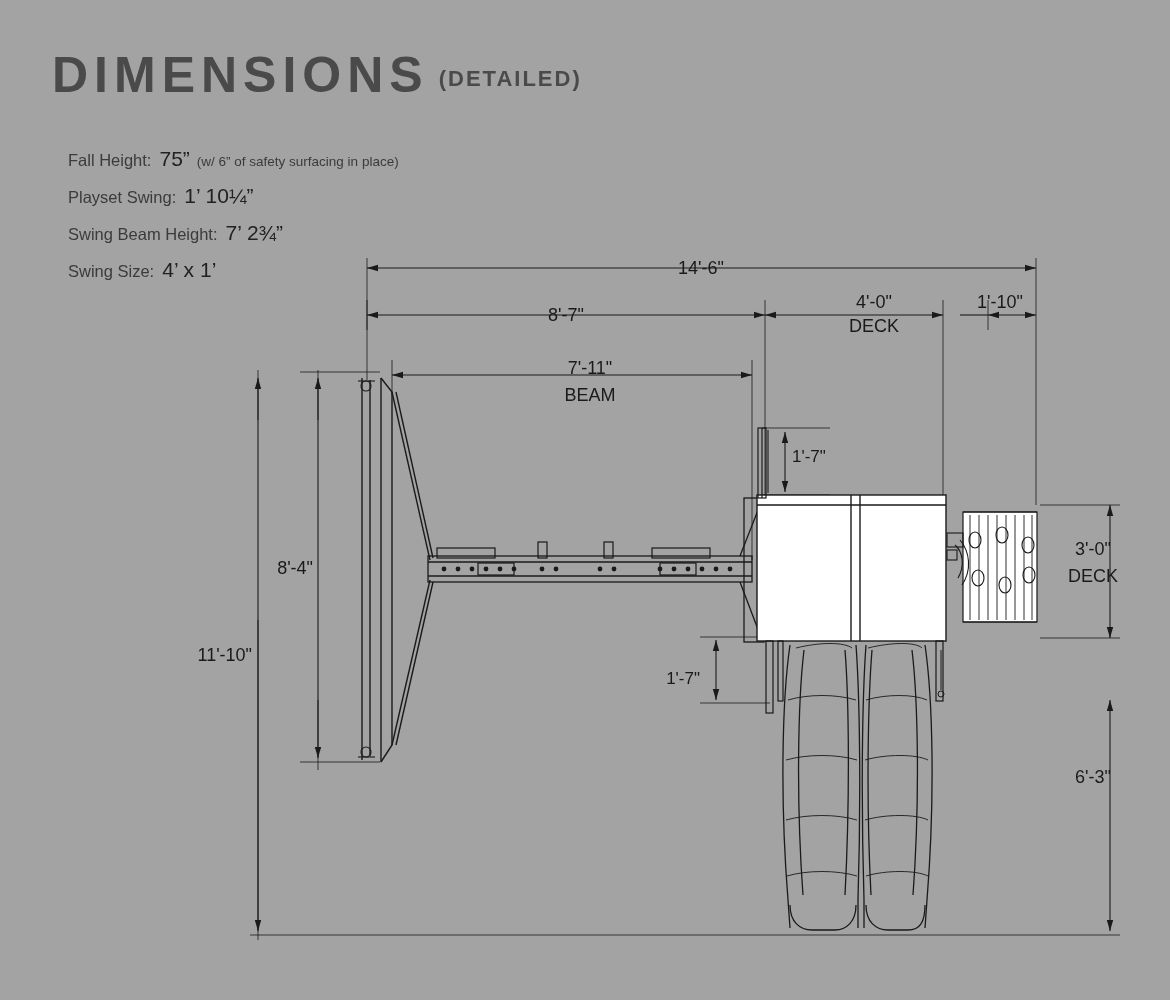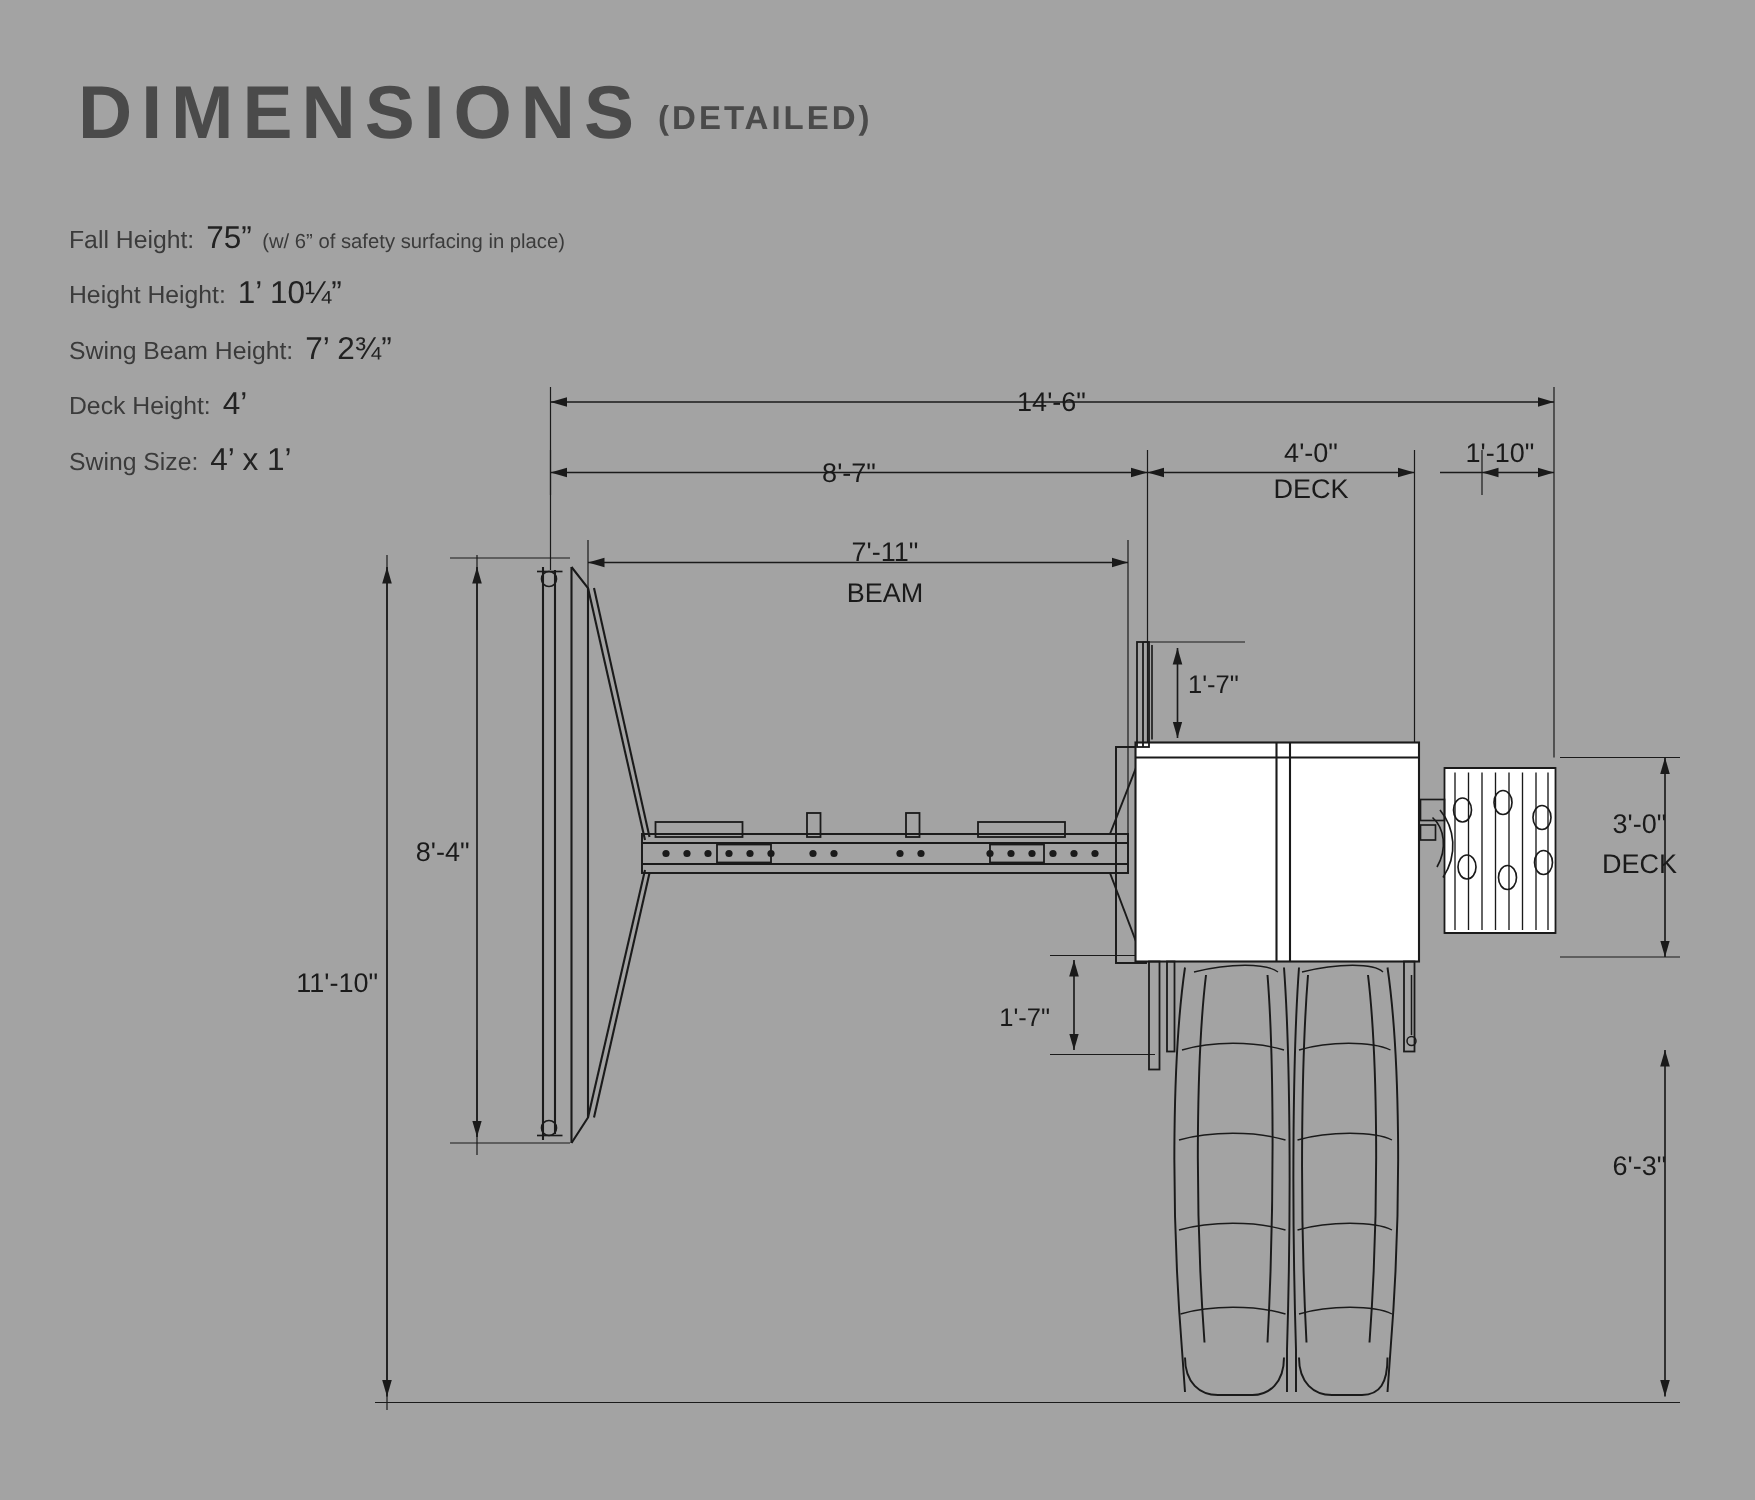--- a/index.html
+++ b/index.html
@@ -37,21 +37,21 @@
     font-weight: bold;
     letter-spacing: 2px;
     color: #4a4a4a;
     margin-left: 10px;
     vertical-align: 6px;
   }
 
   
   #specs {
     position: absolute;
-    left: 46px;
+    left: 68px;
     top: 140px;
     color: #3b3b3b;
   }
   .spec-row {
     height: 37px;
     white-space: nowrap;
     line-height: 37px;
   }
   .spec-label {
     font-size: 16.5px;
@@ -88,27 +88,24 @@
 
   <div id="title-block">
     <span id="title-main">DIMENSIONS</span><span id="title-sub">(DETAILED)</span>
   </div>
 
   <div id="specs">
     <div class="spec-row">
       <span class="spec-label">Fall Height:</span><span class="spec-value">75”</span><span class="spec-note">(w/ 6” of safety surfacing in place)</span>
     </div>
     <div class="spec-row">
-      <span class="spec-label">Height Height:</span><span class="spec-value">1’ 10¼”</span><span class="spec-note"></span>
+      <span class="spec-label">Playset Swing:</span><span class="spec-value">1’ 10¼”</span><span class="spec-note"></span>
     </div>
     <div class="spec-row">
       <span class="spec-label">Swing Beam Height:</span><span class="spec-value">7’ 2¾”</span><span class="spec-note"></span>
-    </div>
-    <div class="spec-row">
-      <span class="spec-label">Deck Height:</span><span class="spec-value">4’</span><span class="spec-note"></span>
     </div>
     <div class="spec-row">
       <span class="spec-label">Swing Size:</span><span class="spec-value">4’ x 1’</span><span class="spec-note"></span>
     </div>
   </div>
 
   <svg id="drawing" viewBox="0 0 1170 1000">
     <defs>
       <marker id="arrL" markerWidth="12" markerHeight="10" refX="11" refY="5" orient="auto" markerUnits="userSpaceOnUse">
         <path d="M11,5 L0,1.8 L0,8.2 Z" fill="#1a1a1a"></path>

